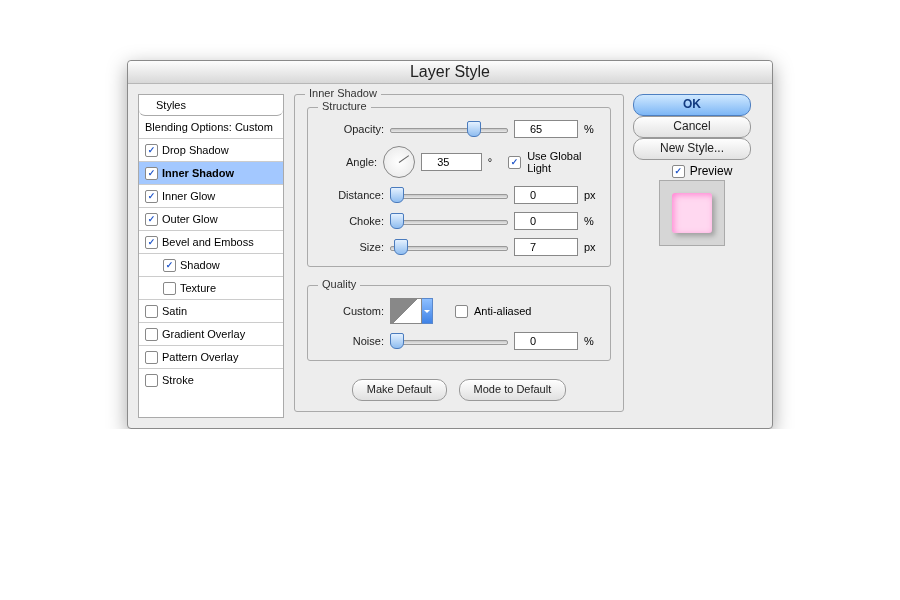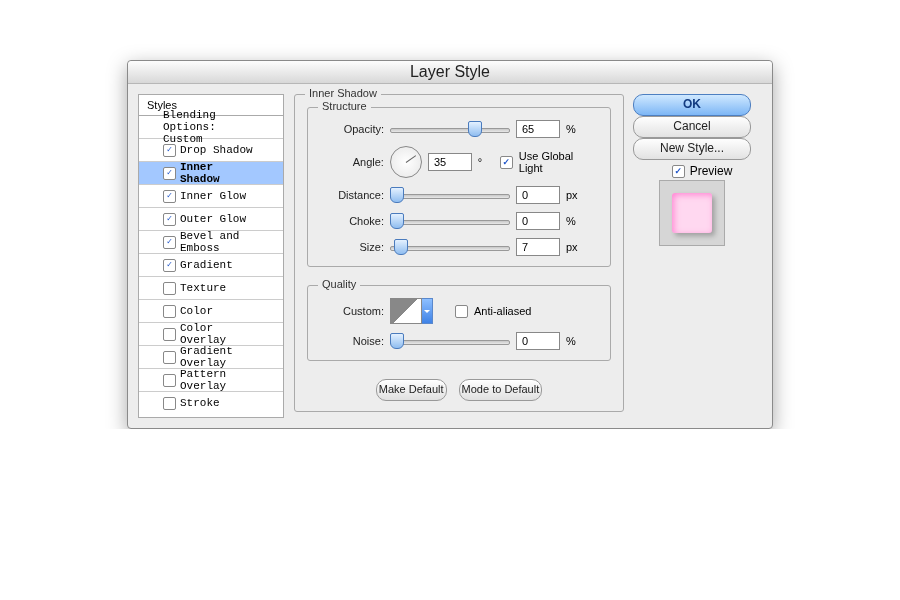--- a/index.html
+++ b/index.html
@@ -36,33 +36,33 @@
   gap: 10px;
 }
 .sidebar {
   width: 144px;
   background: #fff;
   border: 1px solid #aaa;
   display: flex;
   flex-direction: column;
 }
 .sidebar-header {
-  padding: 4px 8px;
+  padding: 4px 17px;
   border-bottom: 1px solid #aaa;
   background: #fff;
+  border-radius: 6px;
 }
 .sidebar-row {
   display: flex;
   align-items: center;
-  padding: 4px 24px;
+  padding: 4px 6px;
   border-bottom: 1px solid #ccc;
   gap: 4px;
   cursor: default;
   height: 14px;
-  font-family: Liberation Mono, monospace;
 }
 .sidebar-row.selected {
   background: #a3c8ff;
   font-weight: bold;
 }
 .sidebar-row.indent {
   padding-left: 24px;
 }
 .sidebar-row:last-child {
   border-bottom: none;
@@ -189,21 +189,21 @@
   background: linear-gradient(#e4f1ff,#8fbdf0);
   border: 1px solid #4a7bbd;
   border-radius: 2px 2px 6px 6px;
 }
 .numbox {
   width: 32px;
   height: 16px;
   border: 1px solid #888;
   background: #fff;
   text-align: left;
-  padding: 0 5px;
+  padding: 0 15px;
   line-height: 16px;
   font-size: 11px;
 }
 .unit {
   width: 16px;
   font-size: 11px;
 }
 .angle-dial {
   width: 30px; height: 30px;
   border: 1px solid #888;
@@ -234,21 +234,21 @@
   display: flex; align-items: center; justify-content: center;
 }
 .btnrow {
   display: flex;
   justify-content: center;
   gap: 12px;
   margin-top: 6px;
 }
 .pill-btn {
   height: 20px;
-  padding: 0 2px;
+  padding: 0 14px;
   border: 1px solid #999;
   border-radius: 10px;
   background: linear-gradient(#fefefe,#e0e0e0);
   line-height: 19px;
   font-size: 11px;
   color: #222;
   box-shadow: 0 1px 0 #fff inset;
 }
 .rightcol {
   width: 116px;
@@ -327,33 +327,29 @@
           <div class="sidebar-row">
             <div class="chk checked"></div>
             <span>Outer Glow</span>
           </div>
           <div class="sidebar-row">
             <div class="chk checked"></div>
             <span>Bevel and Emboss</span>
           </div>
           <div class="sidebar-row indent">
             <div class="chk checked"></div>
-            <span>Gradient</span>
+            <span>Shadow</span>
           </div>
           <div class="sidebar-row indent">
             <div class="chk"></div>
             <span>Texture</span>
           </div>
           <div class="sidebar-row">
             <div class="chk"></div>
-            <span>Color</span>
-          </div>
-          <div class="sidebar-row">
-            <div class="chk"></div>
-            <span>Color Overlay</span>
+            <span>Satin</span>
           </div>
           <div class="sidebar-row">
             <div class="chk"></div>
             <span>Gradient Overlay</span>
           </div>
           <div class="sidebar-row">
             <div class="chk"></div>
             <span>Pattern Overlay</span>
           </div>
           <div class="sidebar-row">

